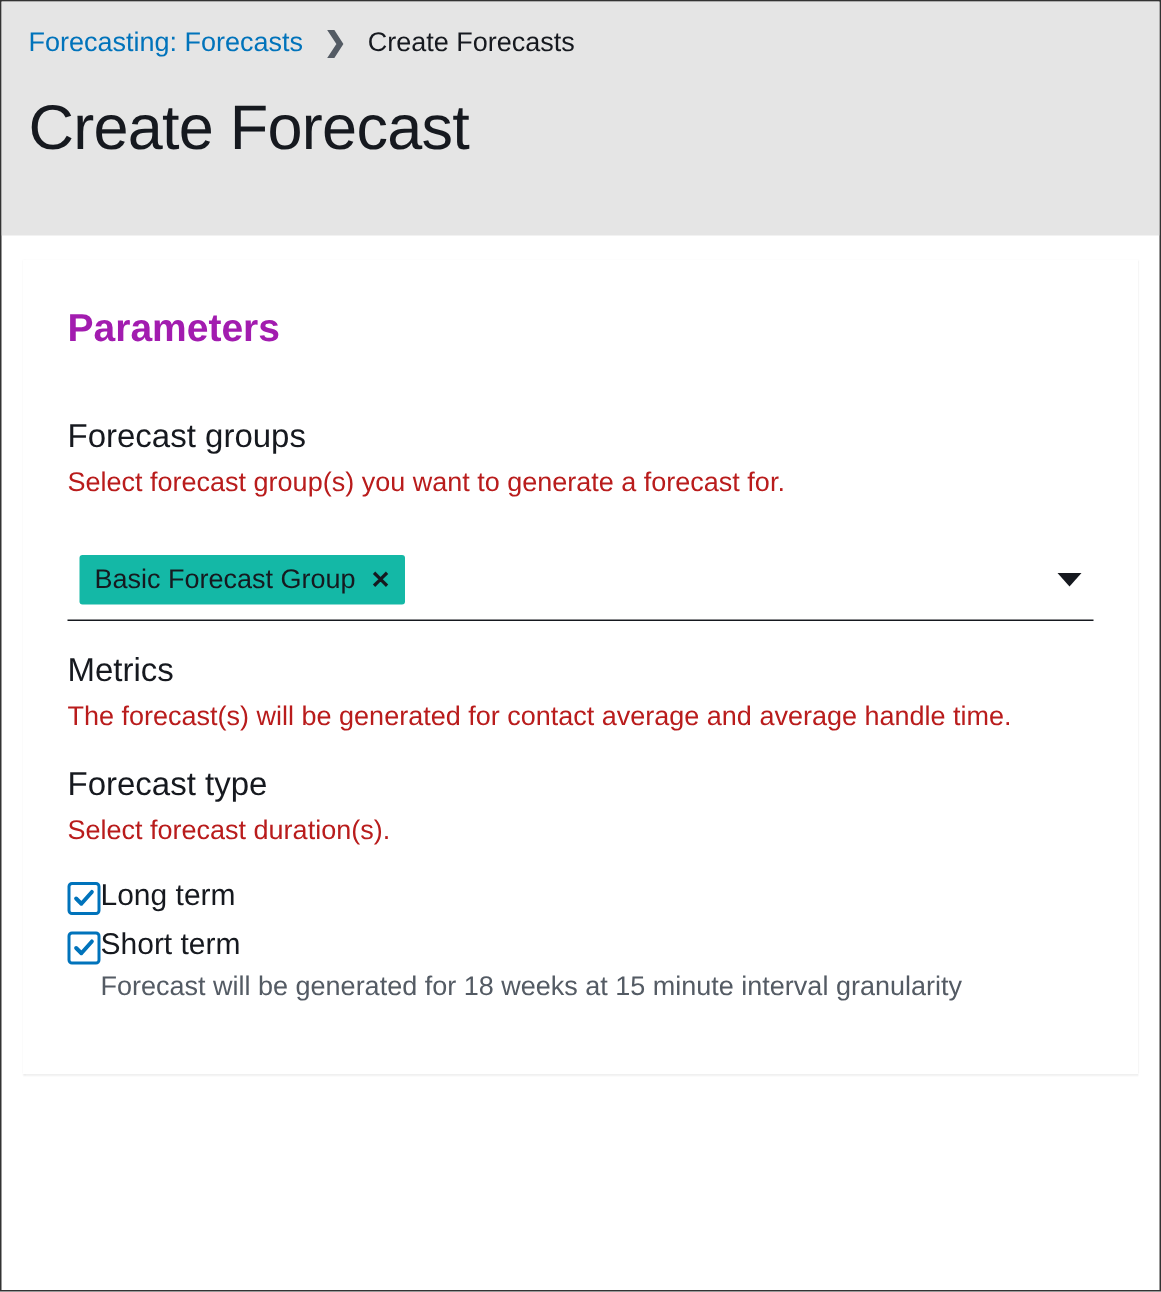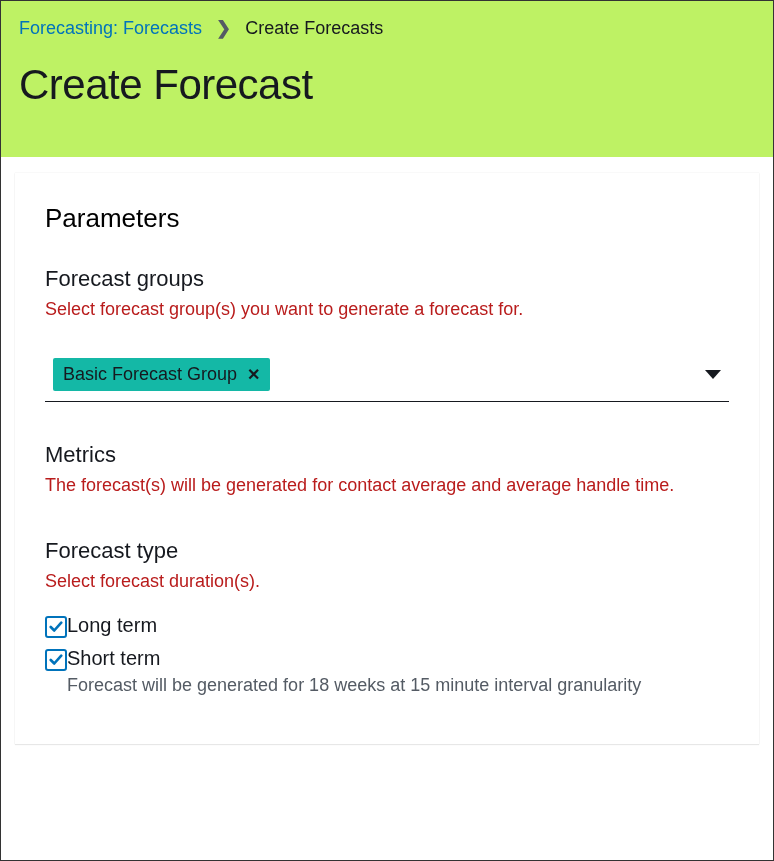--- a/index.html
+++ b/index.html
@@ -5,21 +5,21 @@
     * { box-sizing: border-box; margin: 0; padding: 0; }
     body {
       font-family: "Amazon Ember", "Helvetica Neue", Arial, sans-serif;
       background: #fff;
       width: 774px;
       height: 861px;
       overflow: hidden;
       border: 1px solid #333;
     }
     .header-region {
-      background: #bef264;
+      background: #e5e5e5;
       padding: 16px 18px 48px 18px;
       border-bottom: 0;
     }
     .breadcrumb {
       font-size: 18px;
       color: #16191f;
       margin-bottom: 22px;
       display: flex;
       align-items: center;
       gap: 14px;
@@ -42,25 +42,25 @@
       letter-spacing: -0.5px;
     }
     .panel {
       background: #fff;
       margin: 16px 14px 0 14px;
       padding: 30px 30px 30px 30px;
       box-shadow: 0 1px 1px rgba(0,0,0,0.07), 0 0 1px rgba(0,0,0,0.15);
     }
     .section-heading {
       font-size: 26px;
-      font-weight: 400;
-      color: #000000;
-      margin-bottom: 32px;
+      font-weight: 700;
+      color: #a21caf;
+      margin-bottom: 44px;
     }
-    .field-block { margin-bottom: 40px; }
+    .field-block { margin-bottom: 20px; }
     .field-label {
       font-size: 22px;
       font-weight: 400;
       color: #16191f;
       margin-bottom: 4px;
     }
     .field-desc {
       font-size: 18px;
       color: #b91c1c;
       line-height: 1.45;

